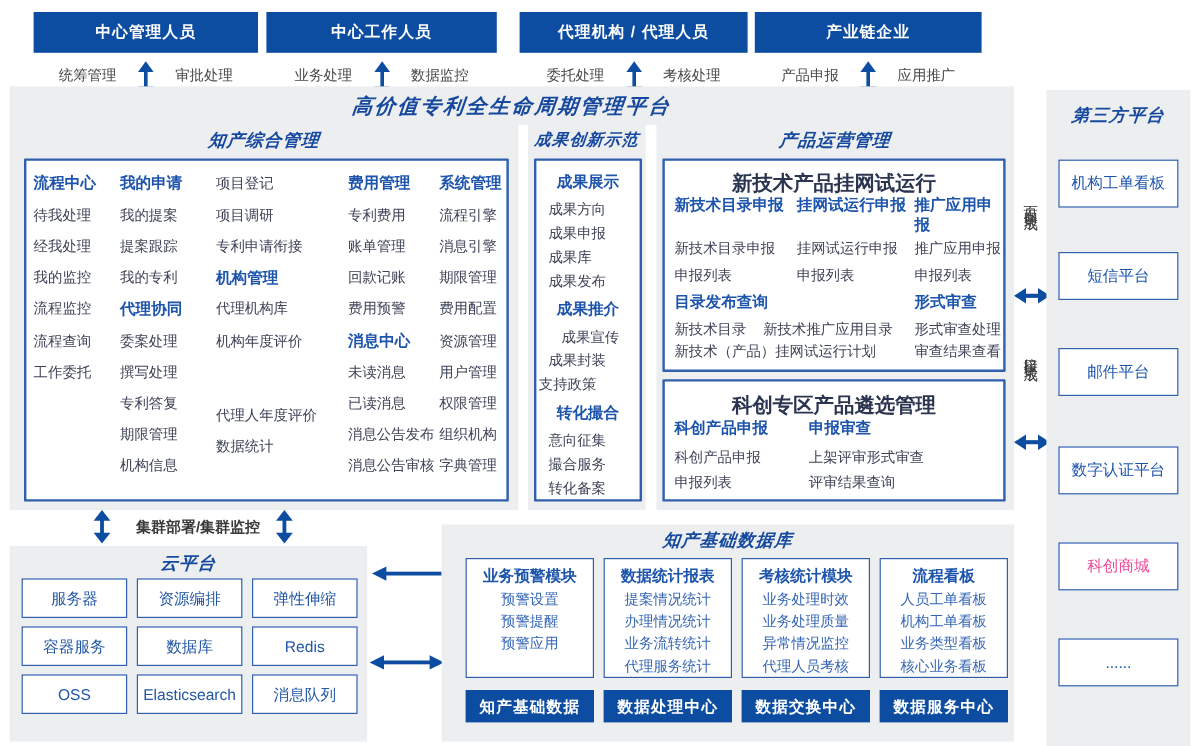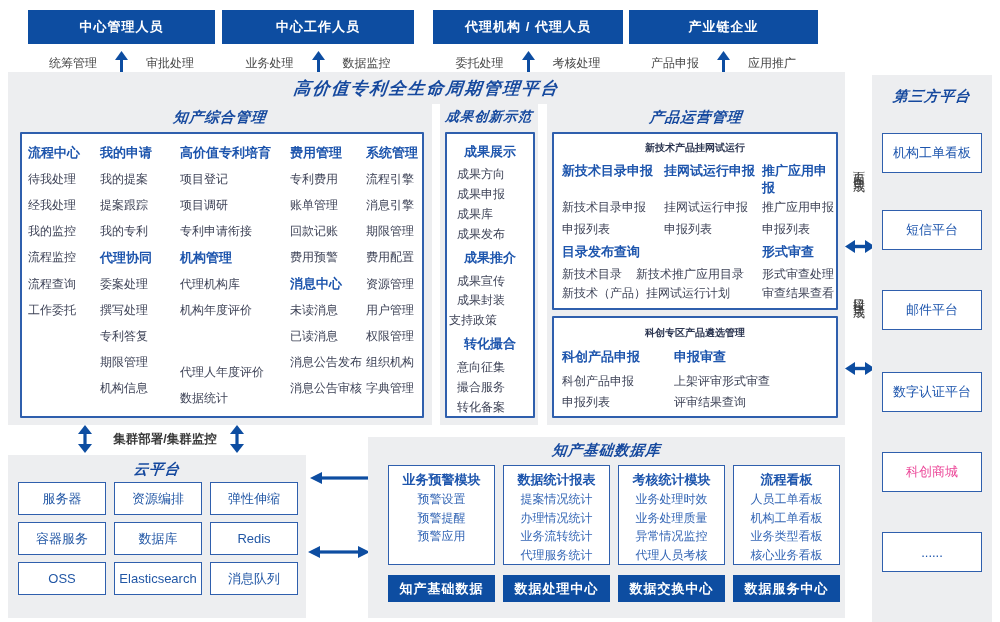--- a/index.html
+++ b/index.html
@@ -20,21 +20,21 @@
   .gapstrip{position:absolute;background:#fff;}
   .toplabel{color:#474747;font-size:12px;white-space:nowrap;}
   .banner{position:absolute;background:#0d4da1;color:#fff;font-weight:bold;font-size:13px;
           display:flex;align-items:center;justify-content:center;letter-spacing:1px;}
   .tp-box{position:absolute;background:#fff;border:1.6px solid #2f5fad;box-sizing:border-box;
           display:flex;align-items:center;justify-content:center;color:#1d55ad;font-size:13px;font-weight:bold;}
   .cloud-cell{position:absolute;background:#fff;border:1.6px solid #2f5fad;box-sizing:border-box;
           display:flex;align-items:center;justify-content:center;color:#2257a5;font-size:13px;}
   .db-box{position:absolute;background:#fff;border:1.6px solid #2f5fad;box-sizing:border-box;text-align:center;}
   .vlabel{position:absolute;writing-mode:vertical-rl;color:#3a3a3a;font-size:12px;letter-spacing:3px;}
-  .subbox-title{position:absolute;color:#2b3550;font-weight:bold;font-size:10px;text-align:center;white-space:nowrap;}
+  .subbox-title{position:absolute;color:#2b3550;font-weight:bold;font-size:17px;text-align:center;white-space:nowrap;}
   svg{display:block;overflow:visible;}
 </style>
 </head>
 <body>
 
 <div id="canvas">
 
   <div id="actors">
       <div style="position: absolute; left: 28px; top: 10px; width: 187px; height: 64px;">
         <div class="hdr-dark" style="position: absolute; left: 0px; top: 0px; width: 187px; height: 34px;">中心管理人员</div>
@@ -119,21 +119,20 @@
         <div class="item-dark" style="height: 26.2px; display: flex; align-items: center;">提案跟踪</div>
         <div class="item-dark" style="height: 26.2px; display: flex; align-items: center;">我的专利</div>
         <div class="col-h" style="height: 26.2px; display: flex; align-items: center;">代理协同</div>
         <div class="item-dark" style="height: 26.2px; display: flex; align-items: center;">委案处理</div>
         <div class="item-dark" style="height: 26.2px; display: flex; align-items: center;">撰写处理</div>
         <div class="item-dark" style="height: 26.2px; display: flex; align-items: center;">专利答复</div>
         <div class="item-dark" style="height: 26.2px; display: flex; align-items: center;">期限管理</div>
         <div class="item-dark" style="height: 26.2px; display: flex; align-items: center;">机构信息</div>
       </div>
       <div style="position: absolute; left: 158px; top: 6px; width: 108px;">
-        <div class="col-h" style="height: 26.2px; display: flex; align-items: center;">高价值专利培育</div>
         <div class="item-dark" style="height: 26.2px; display: flex; align-items: center;">项目登记</div>
         <div class="item-dark" style="height: 26.2px; display: flex; align-items: center;">项目调研</div>
         <div class="item-dark" style="height: 26.2px; display: flex; align-items: center;">专利申请衔接</div>
         <div class="col-h" style="height: 26.2px; display: flex; align-items: center;">机构管理</div>
         <div class="item-dark" style="height: 26.2px; display: flex; align-items: center;">代理机构库</div>
         <div class="item-dark" style="height: 26.2px; display: flex; align-items: center;">机构年度评价</div>
         <div class="item-dark" style="height: 26.2px; display: flex; align-items: center; margin-top: 36px;">代理人年度评价</div>
         <div class="item-dark" style="height: 26.2px; display: flex; align-items: center;">数据统计</div>
       </div>
       <div style="position: absolute; left: 268px; top: 6px; width: 80px;">
@@ -163,21 +162,21 @@
     </div>
 
   <div class="wbox" id="achbox" style="left:445px;top:132px;width:90px;height:286px;">
       <div style="position: absolute; left: 0px; top: 4px; width: 100%;">
         <div class="col-h" style="height: 27px; display: flex; align-items: center; justify-content: center;">成果展示</div>
         <div class="item-dark" style="height: 19.8px; display: flex; align-items: center; padding-left: 10px;">成果方向</div>
         <div class="item-dark" style="height: 19.8px; display: flex; align-items: center; padding-left: 10px;">成果申报</div>
         <div class="item-dark" style="height: 19.8px; display: flex; align-items: center; padding-left: 10px;">成果库</div>
         <div class="item-dark" style="height: 19.8px; display: flex; align-items: center; padding-left: 10px;">成果发布</div>
         <div class="col-h" style="height: 27px; display: flex; align-items: center; justify-content: center;">成果推介</div>
-        <div class="item-dark" style="height: 19.8px; display: flex; align-items: center; padding-left: 10px;">成果宣传</div>
+        <div class="item-dark" style="height: 19.8px; display: flex; align-items: center; padding-left: 21px;">成果宣传</div>
         <div class="item-dark" style="height: 19.8px; display: flex; align-items: center; padding-left: 10px;">成果封装</div>
         <div class="item-dark" style="height: 19.8px; display: flex; align-items: center; padding-left: 2px;">支持政策</div>
         <div class="col-h" style="height: 27px; display: flex; align-items: center; justify-content: center;">转化撮合</div>
         <div class="item-dark" style="height: 19.8px; display: flex; align-items: center; padding-left: 10px;">意向征集</div>
         <div class="item-dark" style="height: 19.8px; display: flex; align-items: center; padding-left: 10px;">撮合服务</div>
         <div class="item-dark" style="height: 19.8px; display: flex; align-items: center; padding-left: 10px;">转化备案</div>
       </div>
     </div>
 
   <div class="wbox" id="trialbox" style="left:552px;top:132px;width:286px;height:178px;">

